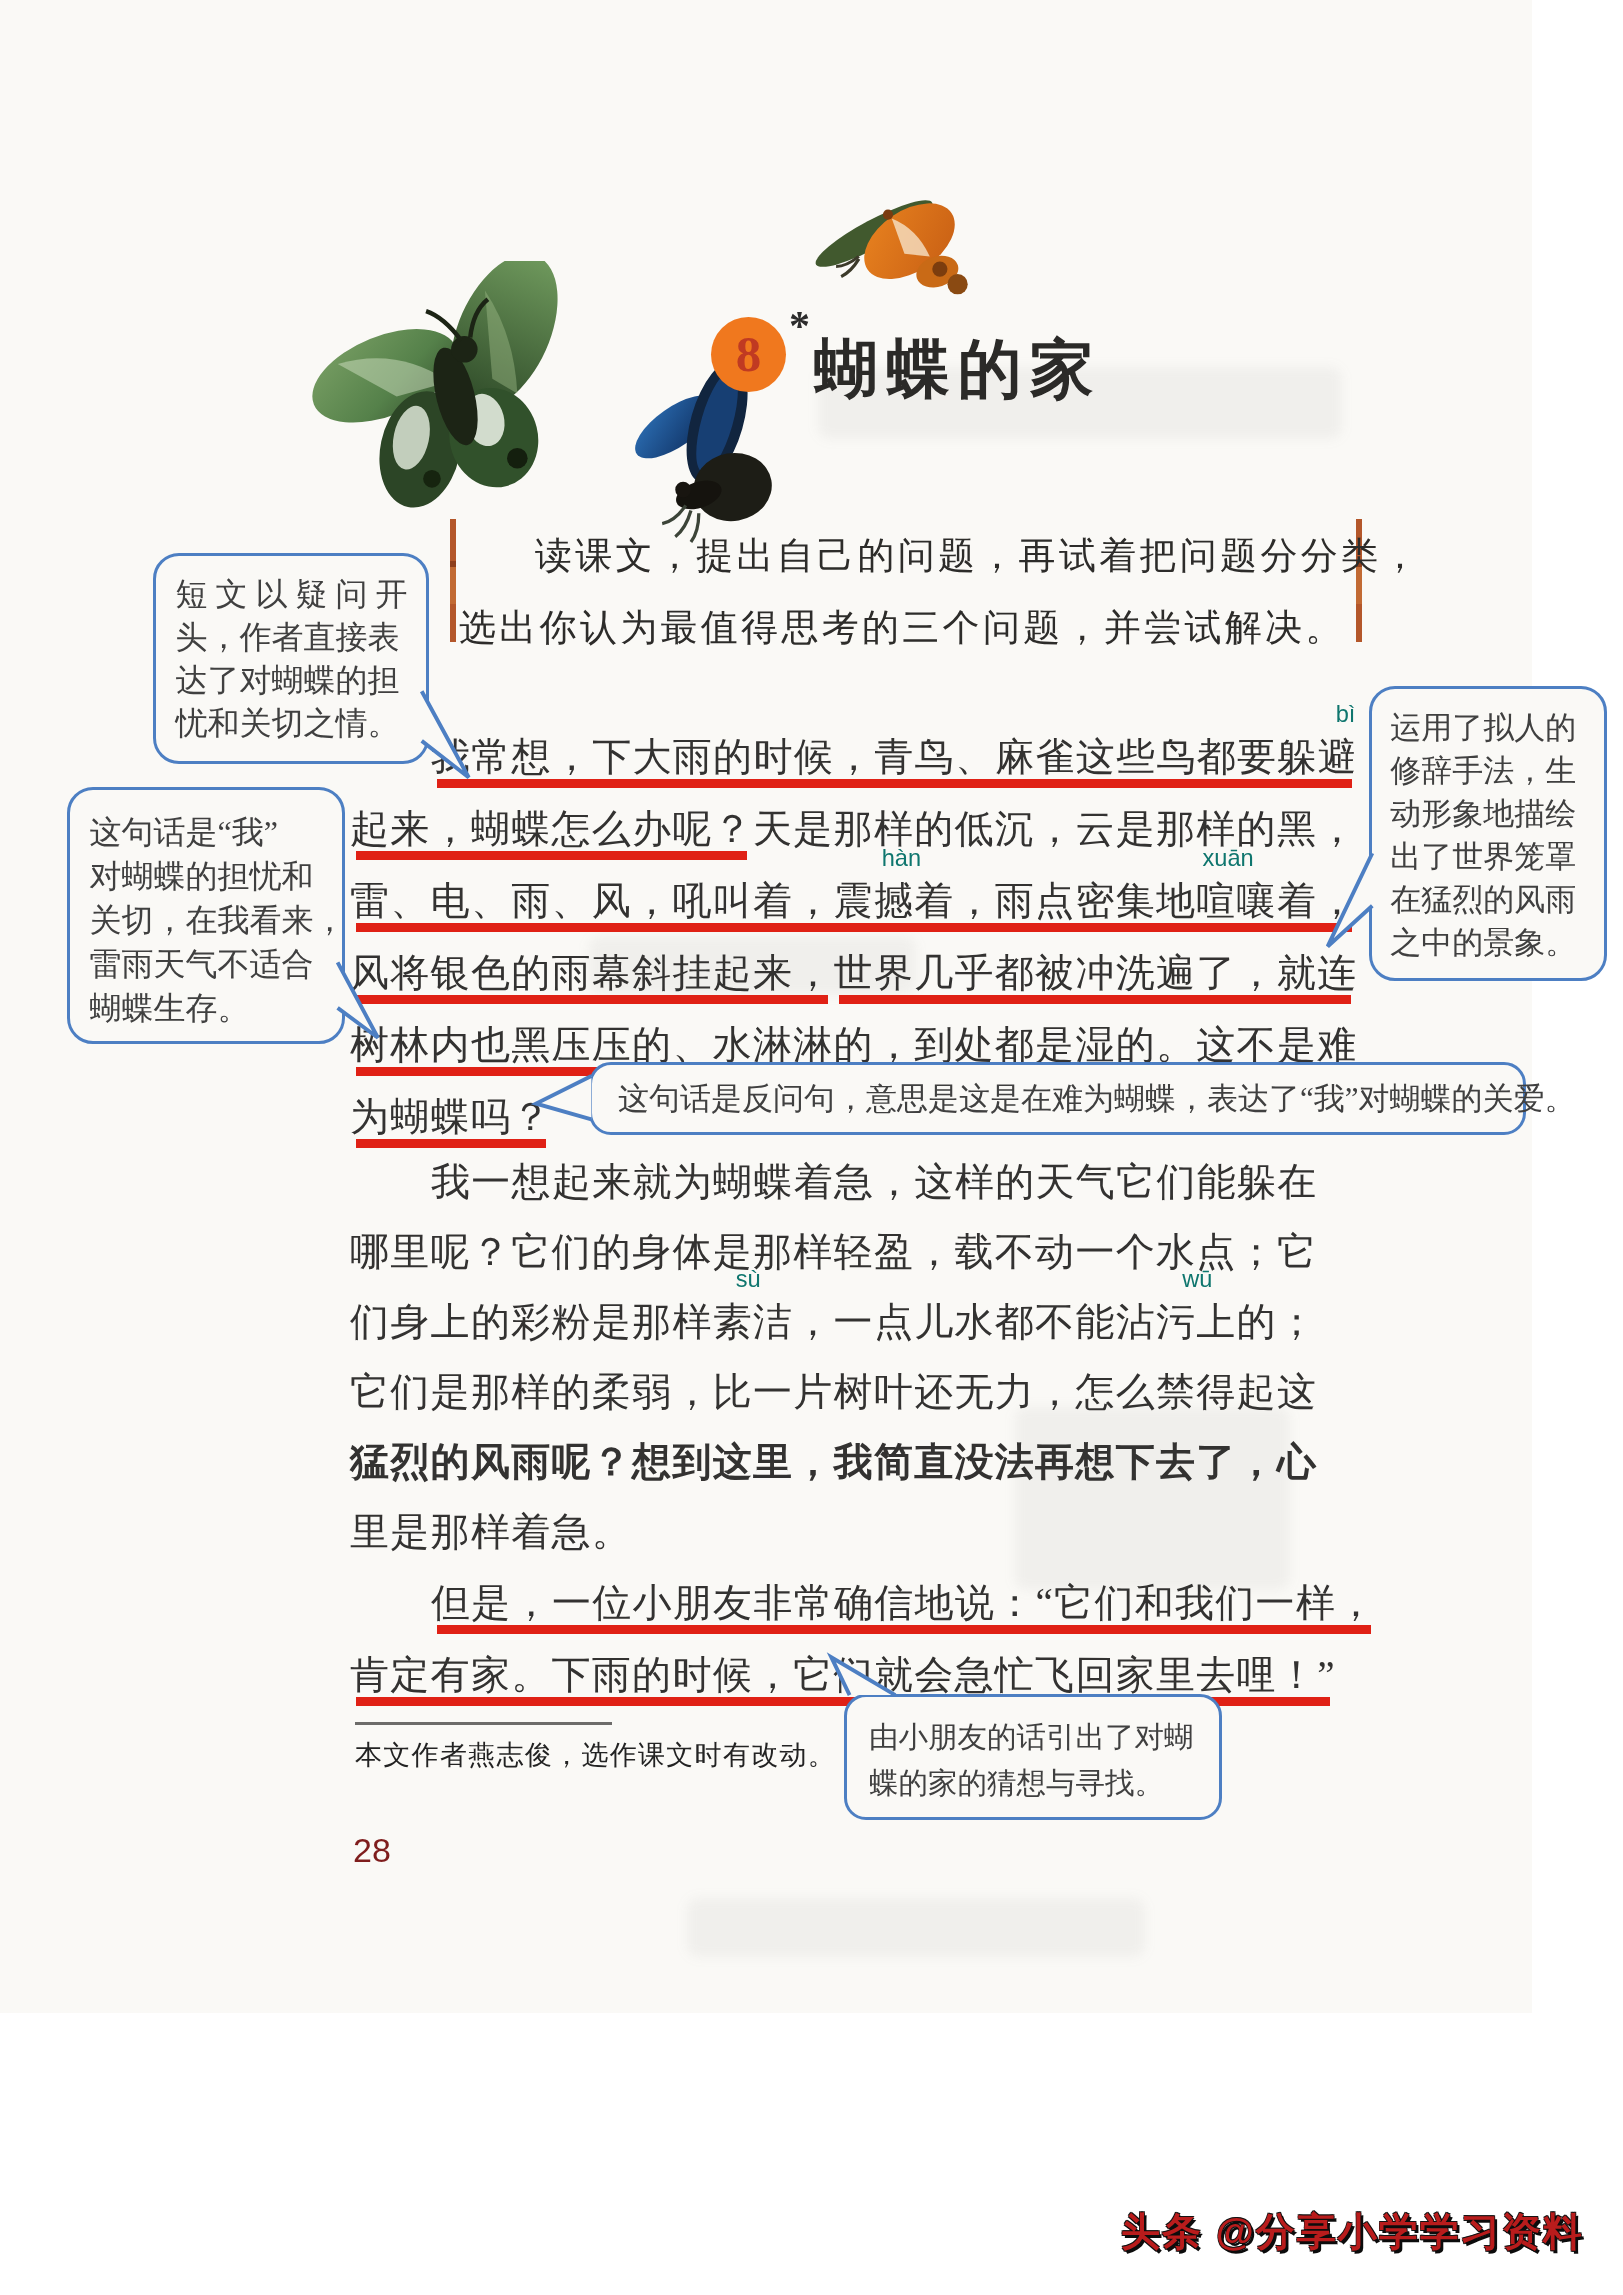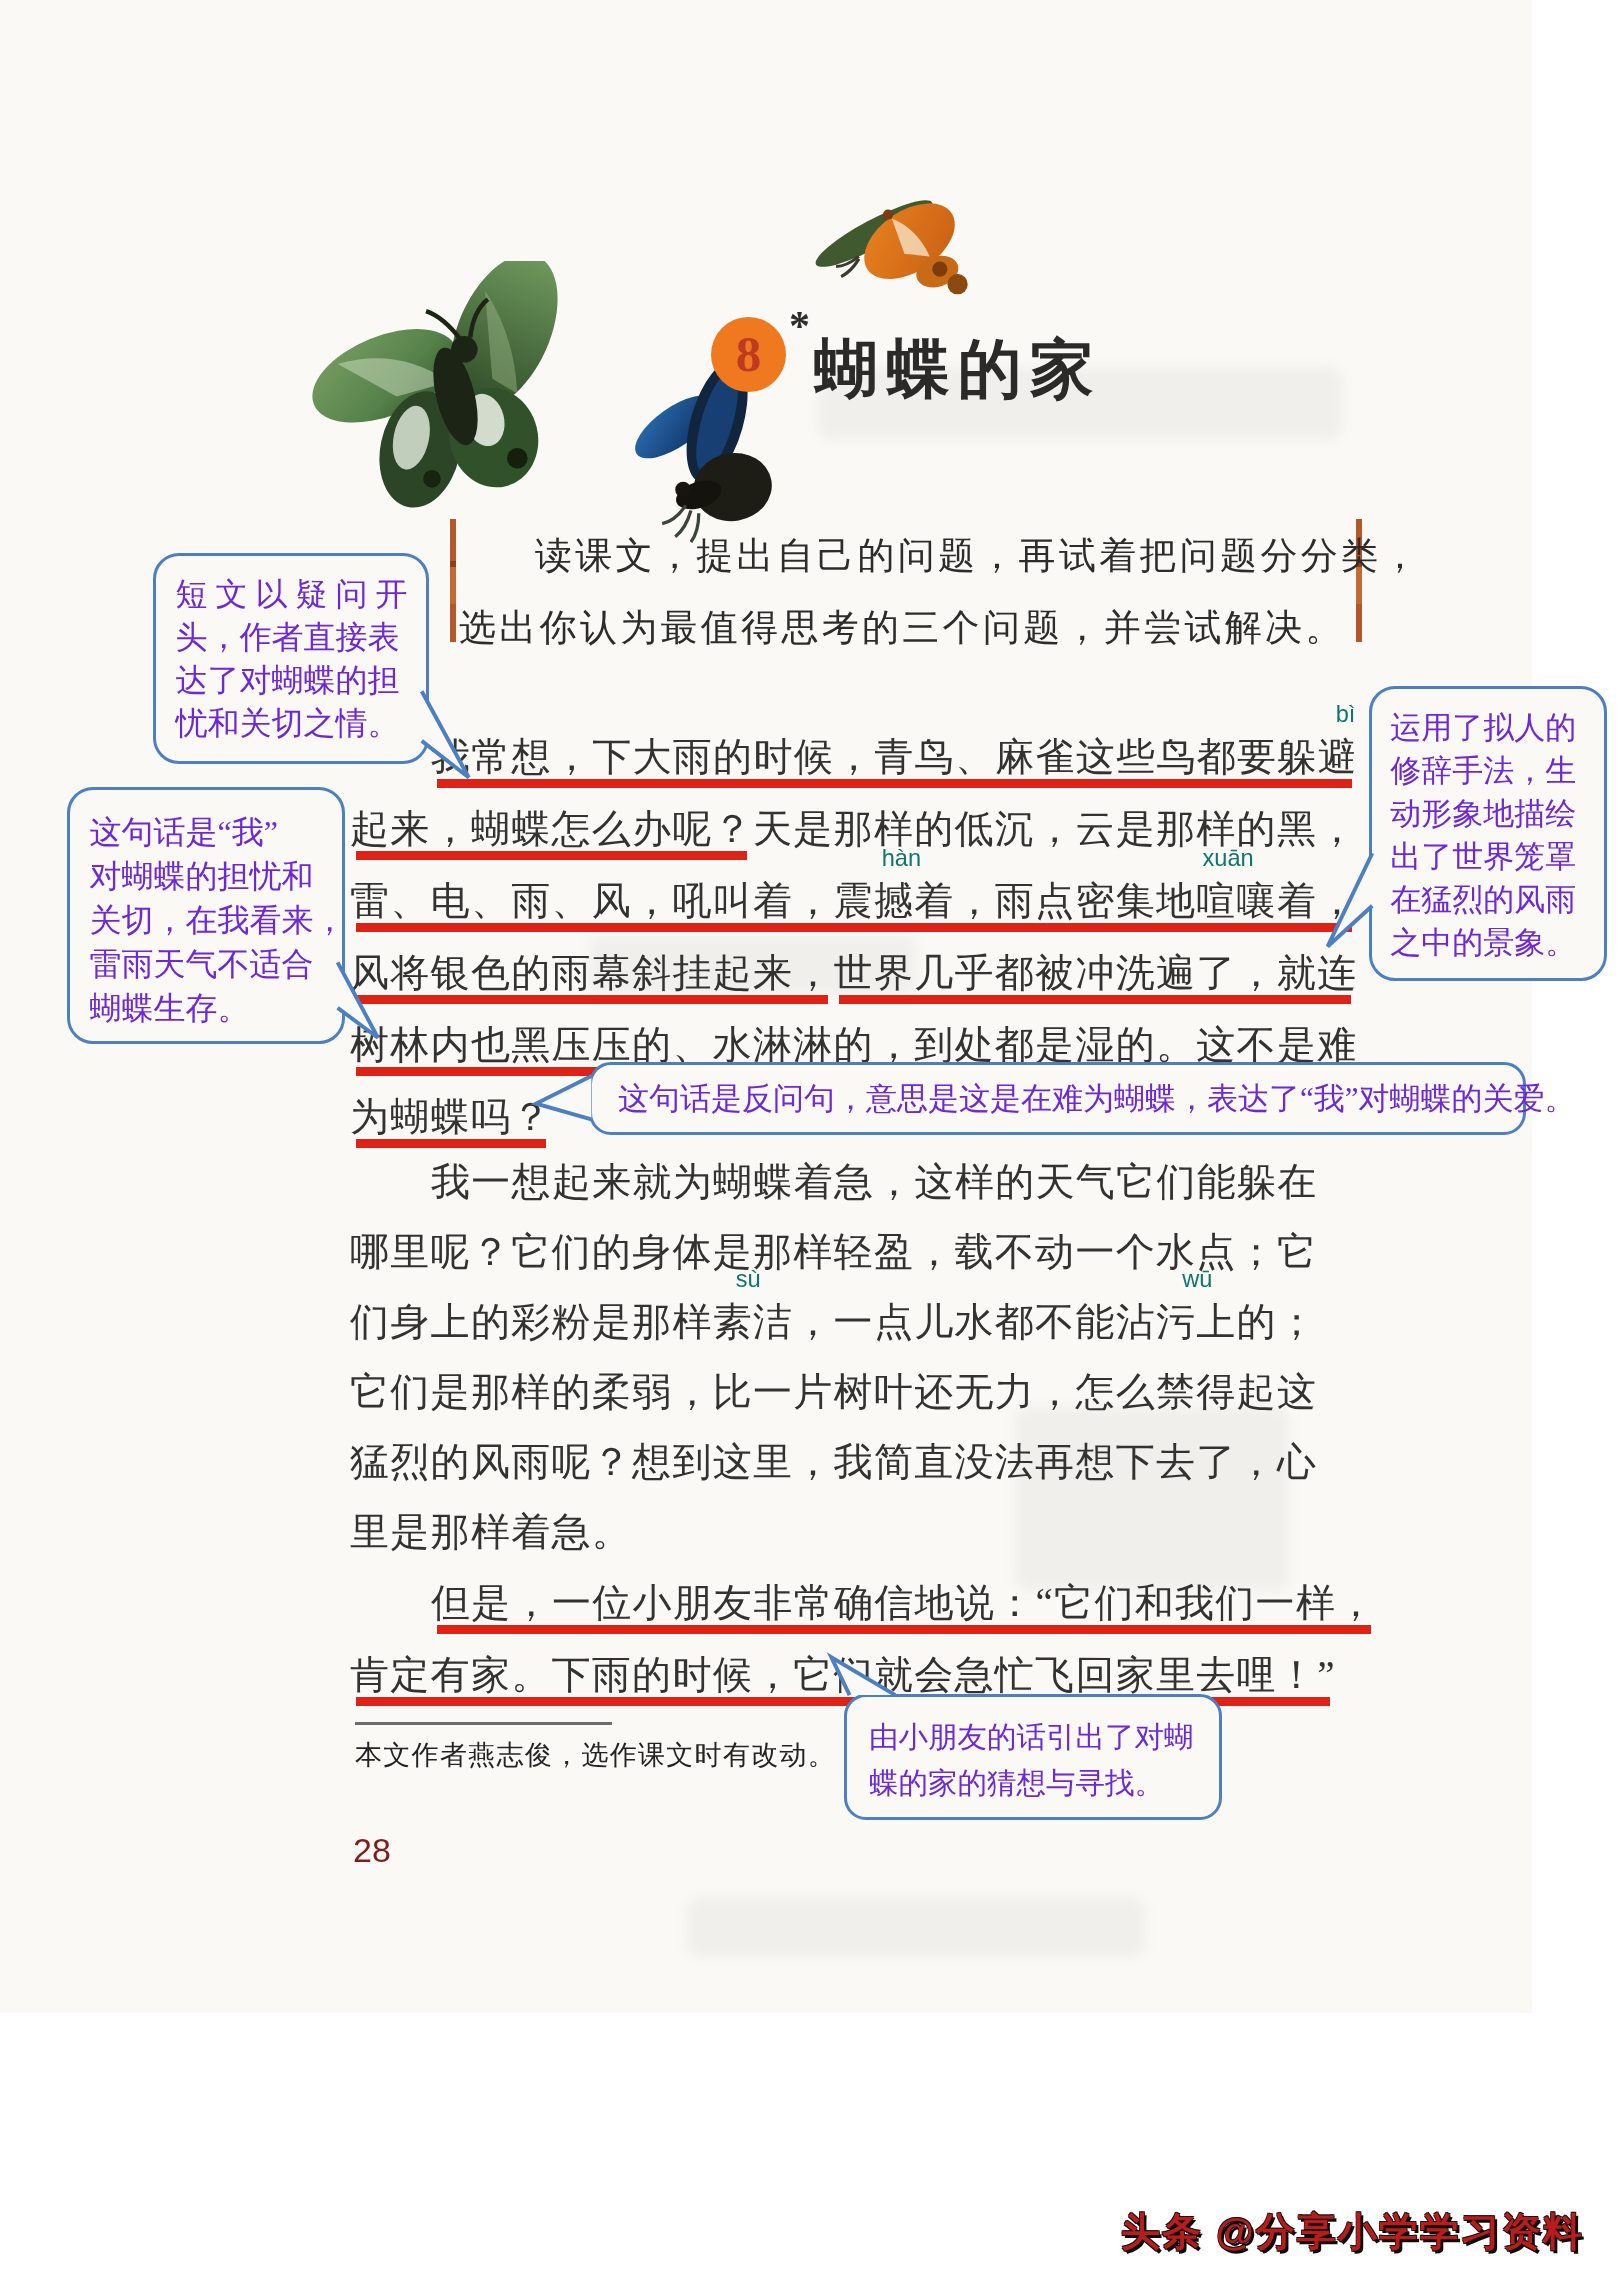--- a/index.html
+++ b/index.html
@@ -35,21 +35,21 @@
   .tl{position:absolute;left:350px;width:1021px;height:58px;font-size:39px;color:var(--ink);
     letter-spacing:1.3px;white-space:nowrap;}
   .ind{display:inline-block;width:81px;}
   .useg{background-image:linear-gradient(var(--red),var(--red));background-repeat:no-repeat;
     background-position:center bottom;background-size:calc(100% - 11.8px) 9.2px;padding-bottom:10.5px;}
   .py{position:absolute;top:-29px;font-family:Liberation Sans, sans-serif;
     font-size:23.6px;letter-spacing:0;color:#0f766e;transform:translateX(-50%);}
 
   
   .bubble{position:absolute;border:3.9px solid var(--blue);border-radius:26px;background:var(--paper);
-    color:#6d28d9;z-index:5;}
+    color:#404040;z-index:5;}
   .bubble .bl{white-space:nowrap;}
   .tail{position:absolute;z-index:6;}
 
   
   .foot-rule{position:absolute;left:355px;top:1722px;width:257px;height:2.6px;background:#6d6c6a;}
   .footnote{position:absolute;left:355px;top:1737px;font-family:"Liberation Sans","DejaVu Sans",sans-serif;
     font-size:27px;letter-spacing:1.3px;color:#232323;}
   .pageno{position:absolute;left:353px;top:1831px;font-family:"Liberation Sans","DejaVu Sans",sans-serif;
     font-size:34px;color:#7f1d1d;}
 
@@ -171,21 +171,21 @@
     <span>哪里呢？它们的身体是那样轻盈，载不动一个水点；它</span>
   </div>
   <div class="tl" style="top:1295px;">
     <span class="py" style="left:39%;">sù</span>
     <span class="py" style="left:83%;">wū</span>
     <span>们身上的彩粉是那样素洁，一点儿水都不能沾污上的；</span>
   </div>
   <div class="tl" style="top:1365px;">
     <span>它们是那样的柔弱，比一片树叶还无力，怎么禁得起这</span>
   </div>
-  <div class="tl" style="top:1435px;">
+  <div class="tl" style="top:1435px;font-weight:bold;">
     <span>猛烈的风雨呢？想到这里，我简直没法再想下去了，心</span>
   </div>
   <div class="tl" style="top:1505px;">
     <span>里是那样着急。</span>
   </div>
 
   <div class="tl" style="top:1576px;">
     <span class="ind"></span><span class="useg">但是，一位小朋友非常确信地说：“它们和我们一样，</span>
   </div>
   <div class="tl" style="top:1648px;">

